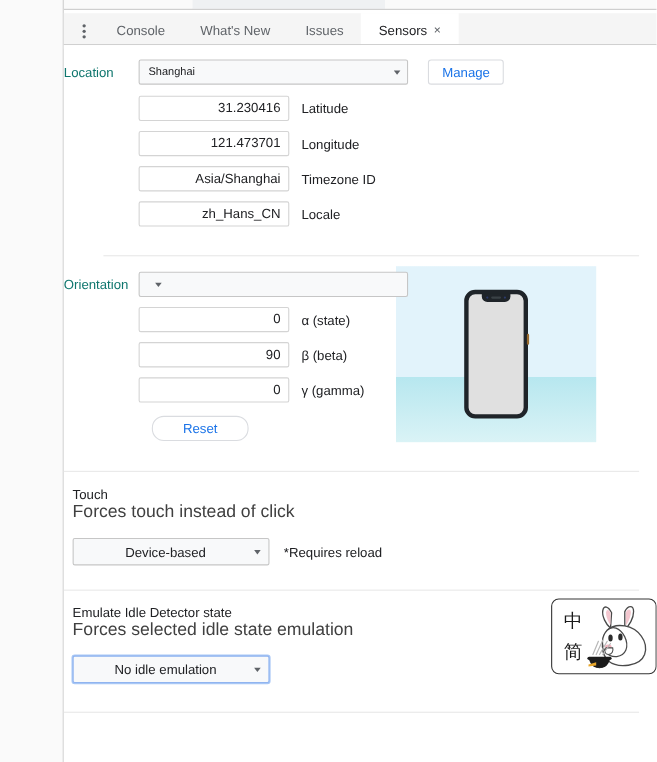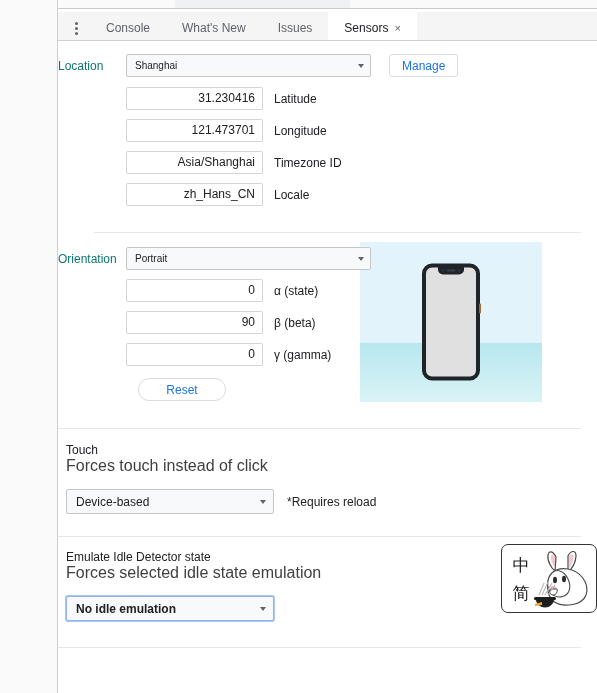--- a/index.html
+++ b/index.html
@@ -180,32 +180,31 @@
     position: absolute; right: -5px; top: 36px; width: 2px; height: 10px;
     background: #9a6b2f; border-radius: 1px;
   }
 
   
   .sub-title { font-size: 12px; color: #202124; }
   .sub-desc { font-size: 16px; color: #404040; margin-top: 0; }
   .note { font-size: 12px; color: #202124; margin-left: 13px; }
 
   .select-wide {
-    width: 208px; height: 25px;
+    width: 179px; height: 25px;
     border: 1px solid #c6c6c6; border-radius: 2px;
     background: #f8f9fa;
     font-size: 12px; color: #202124;
     display: flex; align-items: center;
-    padding: 0 7px 0 9px; cursor: pointer;
+    padding: 0 7px 0 9px; cursor: pointer; text-align: center;
   }
   .select-wide.focused {
     border: 1px solid #90b4f0;
     box-shadow: 0 0 0 1px #a8c7f5;
     background: #f8f9fa;
-    font-weight: bold;
   }
 
   
   .ime {
     position: absolute;
     left: 501px; top: 544px;
     width: 96px; height: 69px;
     background: #ffffff;
     border: 1px solid #343434;
     border-radius: 7px;
@@ -295,21 +294,20 @@
             <div class="cam-l"></div>
             <div class="cam-r"></div>
           </div>
           <div class="side-btn"></div>
         </div>
       </div>
 
       <div class="row">
         <div class="label-col">Orientation</div>
         <div class="select-ctl">
-          <span class="val">Portrait</span>
           <span class="caret"></span>
         </div>
       </div>
 
       <div class="row" style="margin-top:9px; padding-left:68px;">
         <div class="num-field">0</div>
         <div class="field-label">α (state)</div>
       </div>
       <div class="row" style="margin-top:9px; padding-left:68px;">
         <div class="num-field">90</div>

